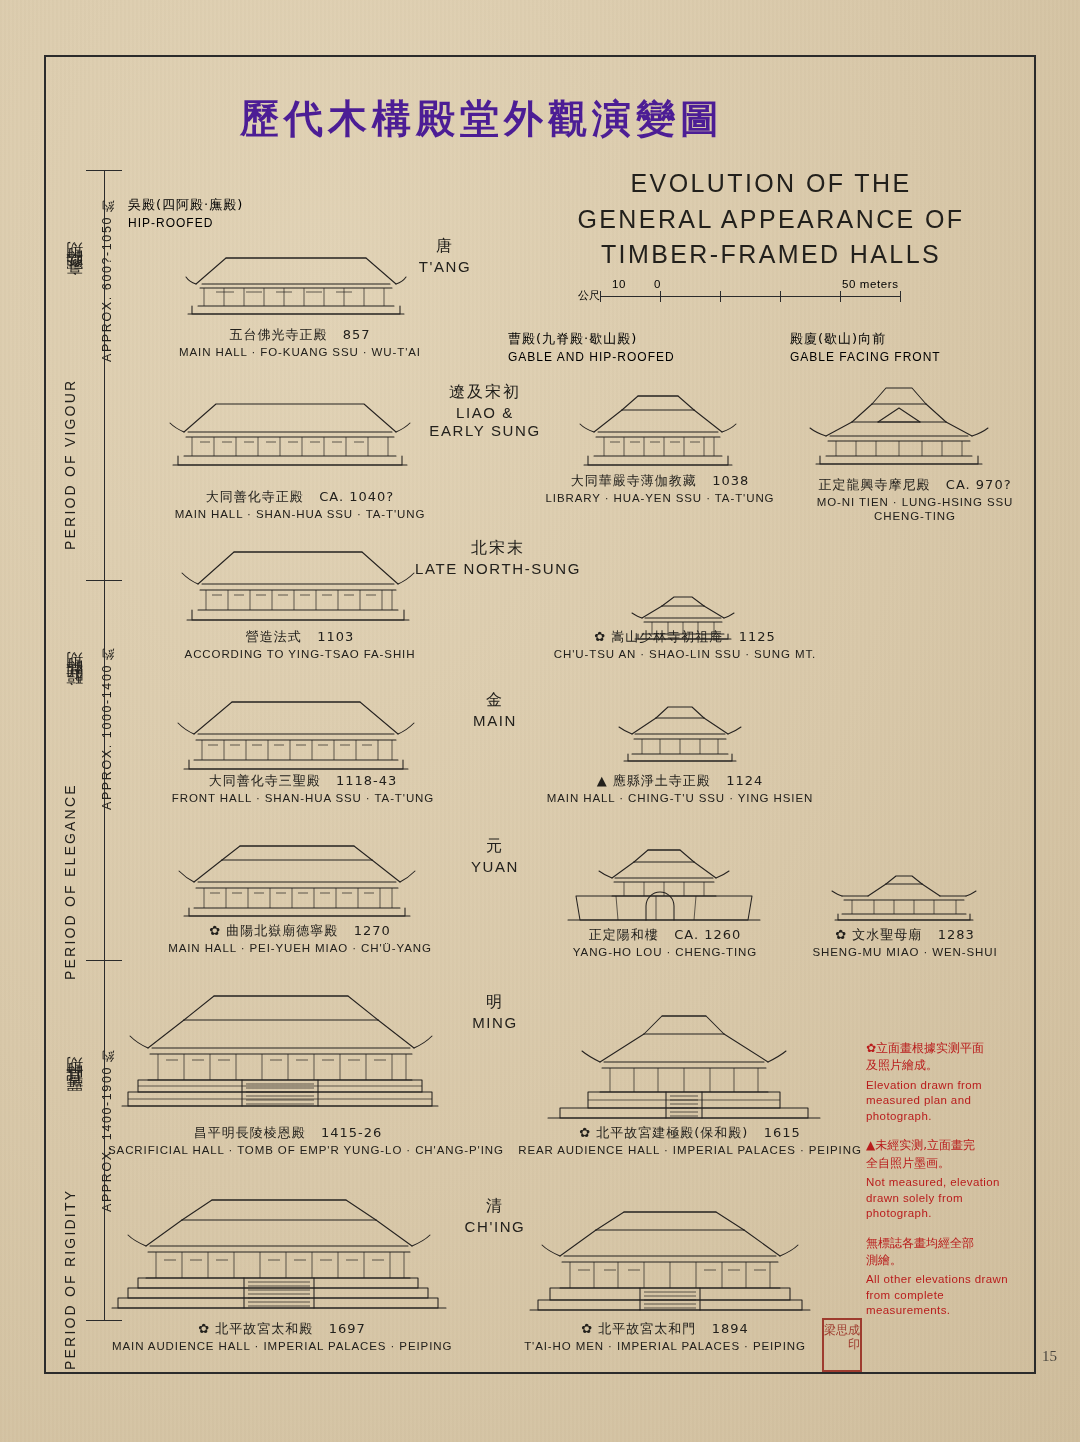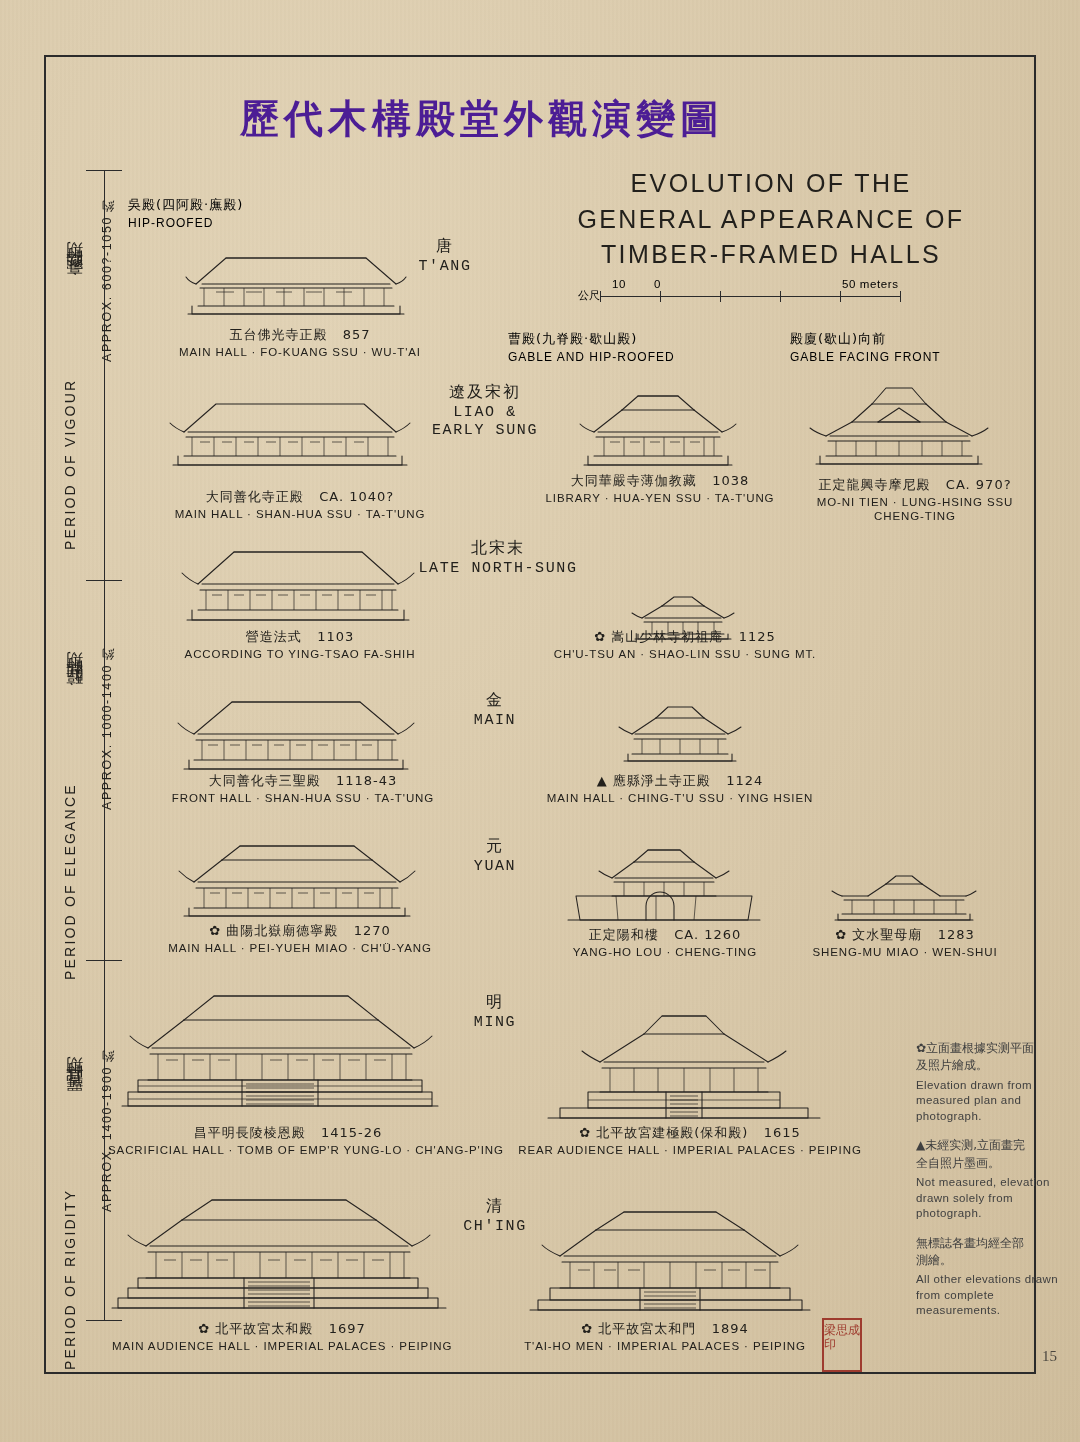--- a/index.html
+++ b/index.html
@@ -66,36 +66,36 @@
   .sb-t{position:absolute;top:9px;width:1.3px;height:11px;background:#2b2b2b;}
   .sb-lab{position:absolute;font-size:11.5px;letter-spacing:.6px;}
   .sb-cn{position:absolute;left:0;top:6px;font-size:11px;font-family:"DejaVu Sans",sans-serif;}
 
   
   .cap{position:absolute;text-align:center;color:#22201c;}
   .cap .cn{font-size:13px;font-family:"DejaVu Sans", sans-serif;letter-spacing:1px;white-space:nowrap;}
   .cap .en{font-size:11.5px;letter-spacing:.9px;white-space:nowrap;margin-top:2px;}
   .grp{position:absolute;text-align:center;color:#22201c;}
   .grp .cn{font-size:16px;font-family:"DejaVu Sans",sans-serif;letter-spacing:2px;}
-  .grp .en{font-size:15px;letter-spacing:1.6px;margin-top:1px;font-family:Liberation Mono, monospace;}
+  .grp .en{font-size:15px;letter-spacing:1.6px;margin-top:1px;}
   .colhead{position:absolute;text-align:left;}
   .colhead .cn{font-size:13px;font-family:"DejaVu Sans",sans-serif;letter-spacing:1px;white-space:nowrap;}
   .colhead .en{font-size:12px;letter-spacing:1px;white-space:nowrap;margin-top:2px;}
 
   
-  .notes{position:absolute;left:916px;top:1040px;width:160px;color:#404040;}
+  .notes{position:absolute;left:866px;top:1040px;width:160px;color:#b91c1c;}
   .notes .n{margin-bottom:13px;}
   .notes .cn{font-size:12px;font-family:"DejaVu Sans",sans-serif;line-height:1.45;}
   .notes .en{font-size:11.5px;line-height:1.35;letter-spacing:.4px;margin-top:3px;}
 
   .stamp{
     position:absolute;left:822px;top:1318px;width:40px;height:54px;
     border:2px solid #9e3b2e;color:#9e3b2e;
     font-family:"DejaVu Sans",sans-serif;font-size:12px;
-    line-height:1.15;text-align:left;padding-top:4px;box-sizing:border-box;
+    line-height:1.15;text-align:right;padding-top:4px;box-sizing:border-box;
     letter-spacing:0px;
   }
   .pagenum{
     position:absolute;left:1042px;top:1348px;font-size:15px;color:#4a463f;
     font-family:"Liberation Serif", serif;
   }
 
   
   svg{display:block;overflow:visible;}
   .ln{fill:none;stroke:#252220;stroke-width:1.05;stroke-linecap:round;stroke-linejoin:round;}

